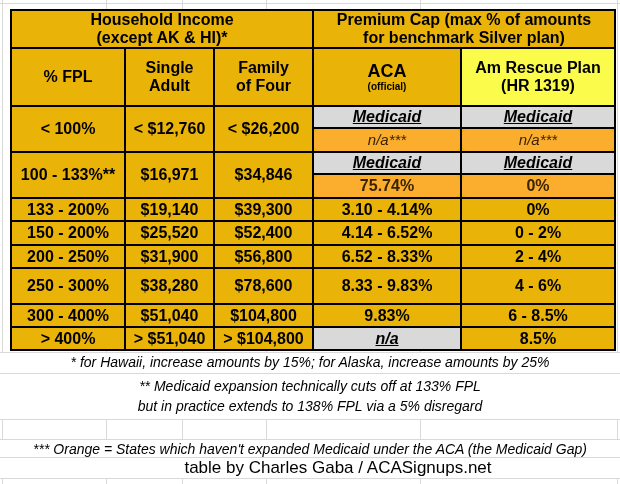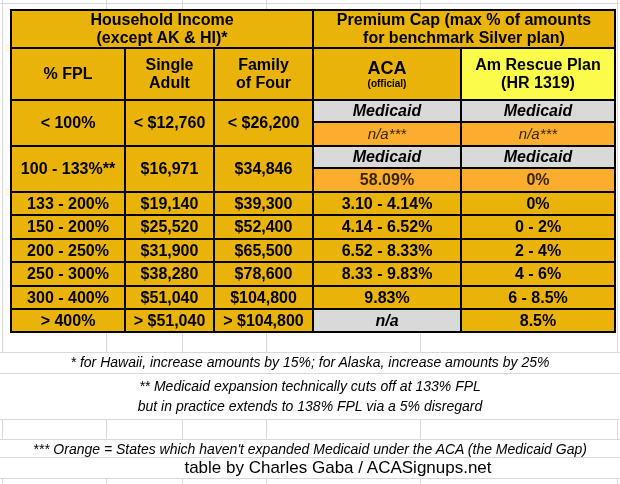--- a/index.html
+++ b/index.html
@@ -20,26 +20,26 @@
     border:2px solid #000; padding:0; text-align:center; vertical-align:middle;
     font-size:16px; font-weight:bold; line-height:1.12; overflow:hidden;
   }
   td.group-hd { font-size:15px; }
   td.fpl-hd { font-size:18px; }
   td.col-hd { font-size:17px; }
   .aca-hd-big { font-size:18px; font-weight:bold; }
   .aca-hd-small { font-size:10px; font-weight:bold; }
   td.yellow { background:#fbfb4b; font-size:15px; }
   td.money { text-align:right; padding-right:6px; font-weight:normal; }
-  td.gray { background:#d9d9d9; font-style:italic; font-weight:normal; font-size:15px; }
+  td.gray { background:#d9d9d9; font-style:italic; font-weight:normal; font-size:15px;text-decoration:underline; }
   td.orange { background:#fbae2d; color:#3a2300; }
   td.orange.na { font-style:italic; font-weight:normal; font-size:15px; }
   td.orange.pct { font-weight:bold; font-size:16px; }
   td.sub-top { border-bottom-width:1px; }
-  td.sub-bottom { border-top-width:1px; }
+  td.sub-bottom { border-top-width:1px;border-radius:10px; }
 
   
   .note-row {
     position:absolute; left:0; width:620px; background:#ffffff;
     display:flex; flex-direction:column; align-items:center; justify-content:center;
     font-size:14px; font-style:italic; line-height:1.45;
   }
   .credit-row {
     position:absolute; left:0; width:620px; background:#ffffff;
     display:flex; align-items:center; justify-content:center;
@@ -94,21 +94,21 @@
       <td colspan="3" class="group-hd">
         <div>Household Income</div>
         <div>(except AK &amp; HI)*</div>
       </td>
       <td colspan="2" class="group-hd">
         <div>Premium Cap (max % of amounts</div>
         <div>for benchmark Silver plan)</div>
       </td>
     </tr>
 
-    <tr style="height:52px">
+    <tr style="height:58px">
       <td class="fpl-hd">% FPL</td>
       <td class="col-hd">
         <div>Single</div>
         <div>Adult</div>
       </td>
       <td class="col-hd">
         <div>Family</div>
         <div>of Four</div>
       </td>
       <td>
@@ -134,46 +134,46 @@
     </tr>
 
     <tr style="height:22px">
       <td rowspan="2">100 - 133%**</td>
       <td rowspan="2" class="money">$16,971</td>
       <td rowspan="2" class="money">$34,846</td>
       <td class="gray sub-top">Medicaid</td>
       <td class="gray sub-top">Medicaid</td>
     </tr>
     <tr style="height:24px">
-      <td class="orange pct sub-bottom">58.09%</td>
+      <td class="orange pct sub-bottom">75.74%</td>
       <td class="orange pct sub-bottom">0%</td>
     </tr>
 
     <tr style="height:23px">
       <td>133 - 200%</td>
       <td class="money">$19,140</td>
       <td class="money">$39,300</td>
       <td>3.10 - 4.14%</td>
       <td>0%</td>
     </tr>
     <tr style="height:24px">
       <td>150 - 200%</td>
       <td class="money">$25,520</td>
       <td class="money">$52,400</td>
       <td>4.14 - 6.52%</td>
       <td>0 - 2%</td>
     </tr>
     <tr style="height:23px">
       <td>200 - 250%</td>
       <td class="money">$31,900</td>
-      <td class="money">$65,500</td>
+      <td class="money">$56,800</td>
       <td>6.52 - 8.33%</td>
       <td>2 - 4%</td>
     </tr>
-    <tr style="height:24px">
+    <tr style="height:36px">
       <td>250 - 300%</td>
       <td class="money">$38,280</td>
       <td class="money">$78,600</td>
       <td>8.33 - 9.83%</td>
       <td>4 - 6%</td>
     </tr>
     <tr style="height:23px">
       <td>300 - 400%</td>
       <td class="money">$51,040</td>
       <td class="money">$104,800</td>

